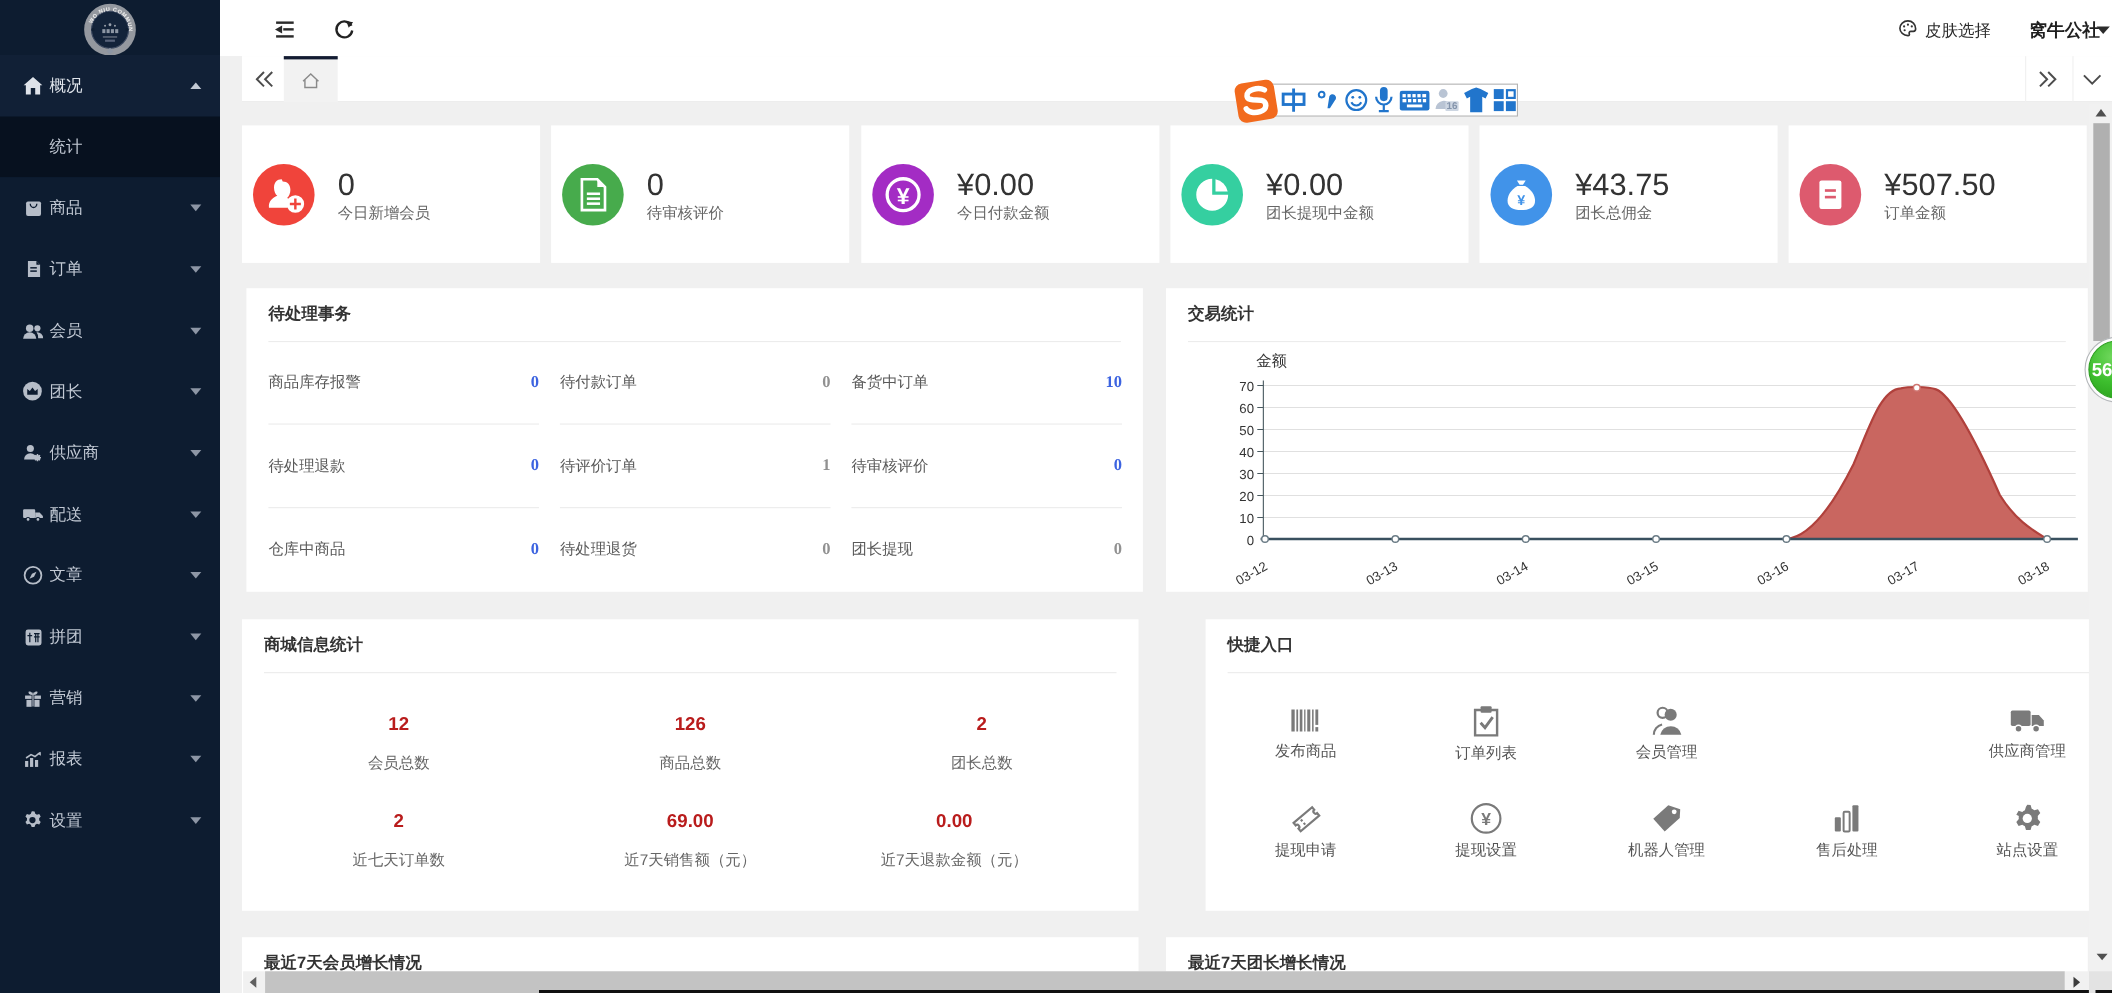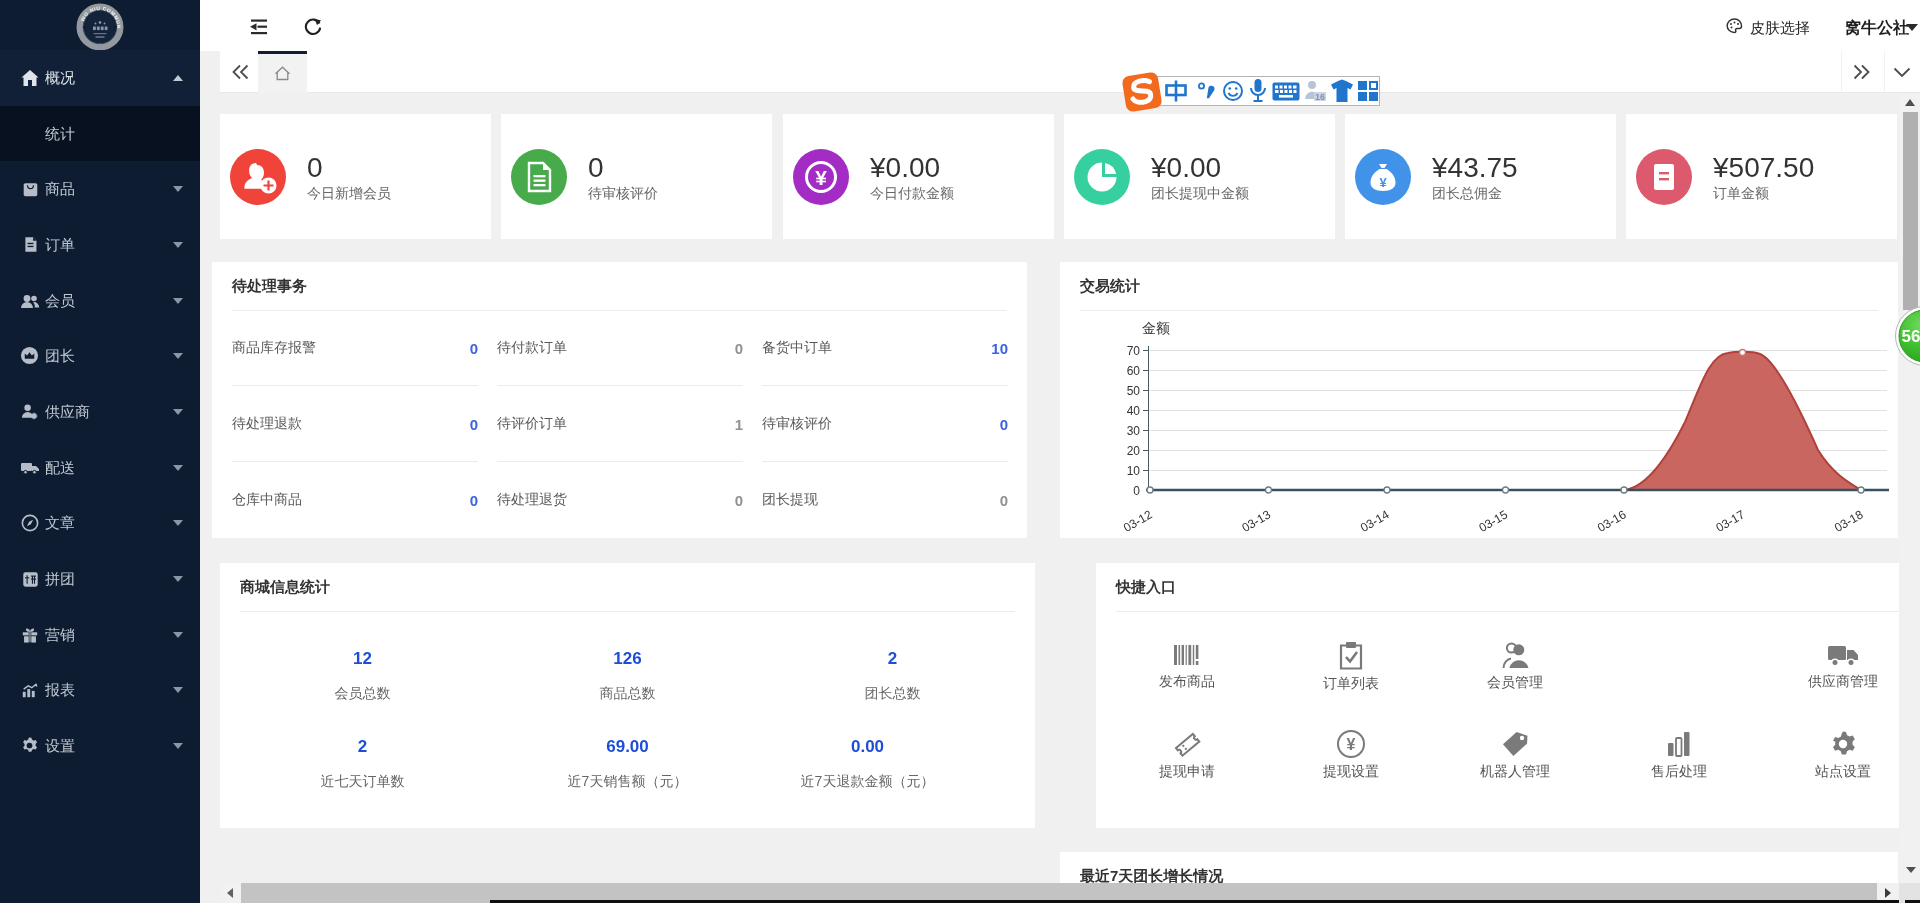--- a/index.html
+++ b/index.html
@@ -38,21 +38,21 @@
 
 
 .pcell { position:absolute; width:246px; height:76px; }
 .pcell .plbl { position:absolute; left:0; top:50%; transform:translateY(-50%); font-size:14px; color:#595959; }
 .pcell .pnum { position:absolute; right:0; top:50%; transform:translateY(-50%); font-size:15px; font-weight:bold; }
 .pcell.bb { border-bottom:1px solid #ebebeb; }
 .nblue { color:#3c63e0; } .ngray { color:#919191; }
 
 
 .mscol { position:absolute; width:265px; text-align:center; }
-.mscol .mnum { font-size:17px; font-weight:bold; color:#1d4ed8; }
+.mscol .mnum { font-size:17px; font-weight:bold; color:#b91c1c; }
 .mscol .mlbl { font-size:14px; color:#666; margin-top:16px; }
 
 
 .qcell { position:absolute; width:164px; text-align:center; color:#555; }
 .qcell svg { display:inline-block; }
 .qcell .qlbl { font-size:14px; color:#555; margin-top:0; }
 </style>
 </head>
 <body>
 <div id="stage">
@@ -350,21 +350,21 @@
       <svg width="56" height="56" viewBox="0 0 56 56">
           <rect x="18" y="15" width="20" height="26" rx="2" fill="#fff"></rect>
           <rect x="23" y="23" width="10" height="2.4" fill="#dd5a6e"></rect>
           <rect x="23" y="29" width="10" height="2.4" fill="#dd5a6e"></rect>
         </svg>
     </div>
     <div class="num">¥507.50</div>
       <div class="lbl">订单金额</div>
   </div>
 
-  <div class="panel" id="pendpanel" style="left:212px; top:262px; width:815px; height:276px;">
+  <div class="panel" id="pendpanel" style="left:224px; top:262px; width:815px; height:276px;font-family:Liberation Serif, serif;">
     <div class="ptitle">待处理事务</div>
     <div class="pline"></div>
     <div class="pcell bb" style="left:20px; top:48px;">
         <span class="plbl">商品库存报警</span>
         <span class="pnum nblue">0</span>
       </div>
     <div class="pcell bb" style="left:285px; top:48px;">
         <span class="plbl">待付款订单</span>
         <span class="pnum ngray">0</span>
       </div>
@@ -569,20 +569,23 @@
     </div>
     <div class="qcell" style="left:665px; top:166px;">
       <svg width="30" height="30" viewBox="0 0 30 30">
           <path d="M15 2.5 l3 .4 1 3.3 a9.7 9.7 0 0 1 2.4 1.4 l3.3-1 2.1 3.6 -2.3 2.6 a9.7 9.7 0 0 1 0 2.8 l2.3 2.6 -2.1 3.6 -3.3-1 a9.7 9.7 0 0 1 -2.4 1.4 l-1 3.3 -4.2 0 -1-3.3 a9.7 9.7 0 0 1 -2.4-1.4 l-3.3 1 -2.1-3.6 2.3-2.6 a9.7 9.7 0 0 1 0-2.8 L5 11.7 7.1 8.1 l3.3 1 a9.7 9.7 0 0 1 2.4-1.4 l1-3.3 Z" fill="#7a7a7a"></path>
           <circle cx="15" cy="15" r="4.2" fill="#fff"></circle>
         </svg>
       <div class="qlbl">站点设置</div>
     </div>
   </div>
 
+  <div class="panel" style="left:220px; top:852px; width:815px; height:51px;">
+    <div class="ptitle">最近7天会员增长情况</div>
+  </div>
   <div class="panel" style="left:1060px; top:852px; width:838px; height:51px;">
     <div class="ptitle">最近7天团长增长情况</div>
   </div>
 
   <div id="overlays">
 
     <div class="abs" style="left:1899px; top:94px; width:21px; height:789px; background:#f1f1f1; z-index:6;">
       <div class="abs" style="left:6px; top:5px; width:0; height:0; border-left:5.5px solid transparent; border-right:5.5px solid transparent; border-bottom:7px solid #505050;"></div>
       <div class="abs" style="left:4px; top:18px; width:15px; height:198px; background:#b0b0b0;"></div>
       <div class="abs" style="left:7px; top:773px; width:0; height:0; border-left:5px solid transparent; border-right:5px solid transparent; border-top:6px solid #505050;"></div>

